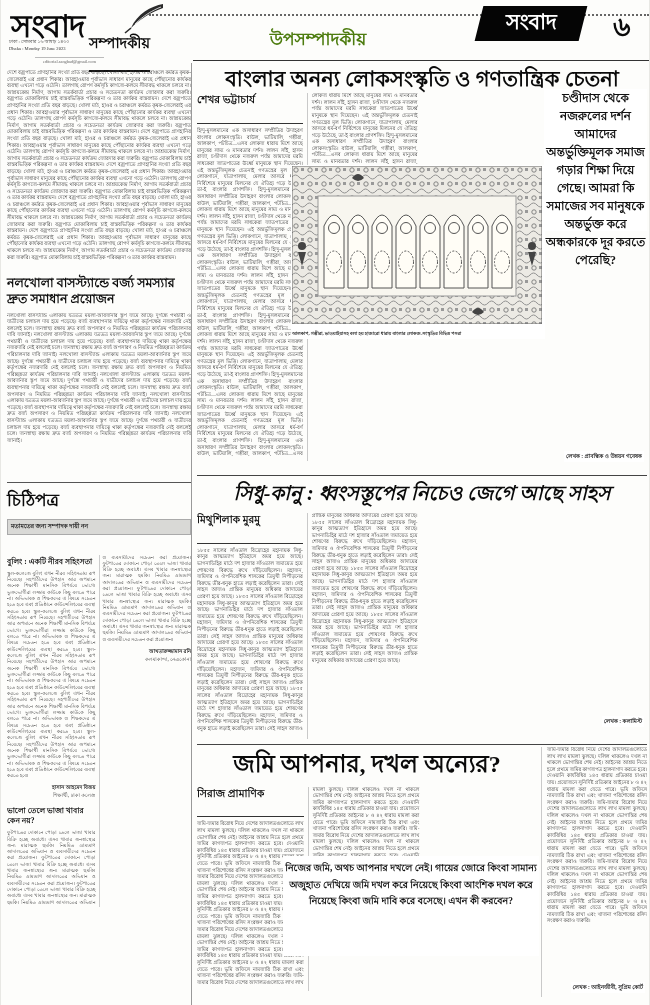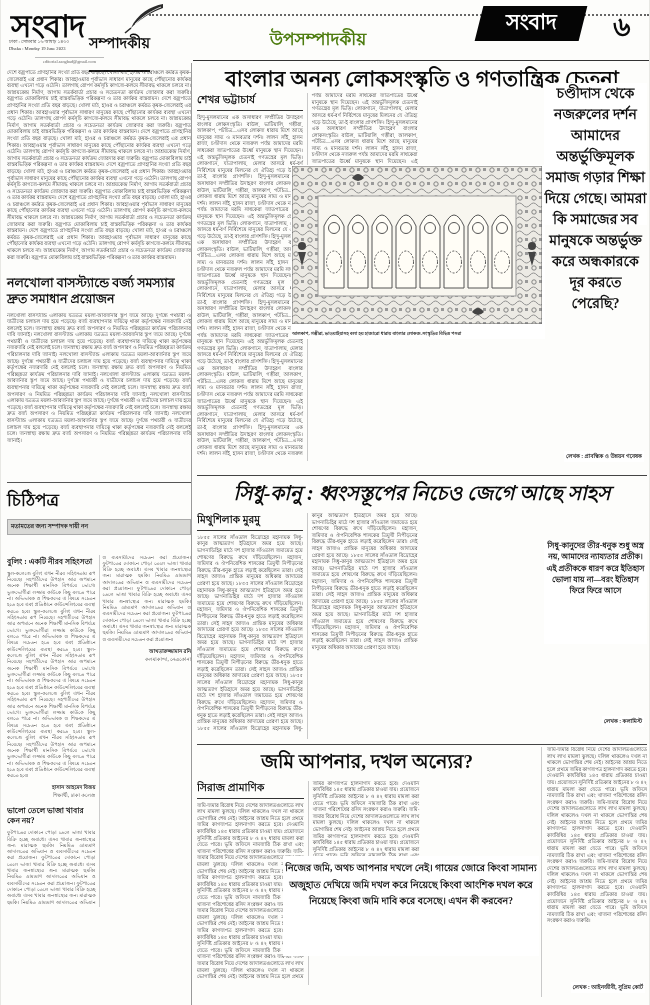--- a/index.html
+++ b/index.html
@@ -42,36 +42,36 @@
   
   .main{position:absolute;left:196px;top:0;width:450px;height:942px;}
   article{position:relative;overflow:hidden;}
   .a1{height:412px;}
   .a2{height:268px;}
   .a3{height:252px;}
   .art-rule{border:none;border-top:1.5px solid #444;margin:0;}
   .headline{text-align:center;font-weight:bold;color:#0a0a0a;line-height:1.15;}
   .a1 .headline{font-size:21px;margin:4px 0 2px;}
   .a2 .headline{font-size:20px;margin:6px 0 8px;font-style:italic;}
-  .a3 .headline{font-size:19px;margin:6px 0 8px;width:340px;}
+  .a3 .headline{font-size:24px;margin:6px 0 8px;width:340px;}
   .author{font-size:10.5px;font-weight:bold;border-bottom:1.2px solid #333;
-          padding-bottom:3px;margin-bottom:4px;color:#111;break-inside:avoid;}
+          padding-bottom:16px;margin-bottom:4px;color:#111;break-inside:avoid;}
   .body4{column-count:4;column-gap:9px;column-rule:1px solid #c9c9c9;column-fill:auto;
          font-size:5px;line-height:1.32;text-align:justify;color:#3a3a3a;overflow:hidden;}
   .a1 .body4{height:368px;}
   .a2 .body4{height:226px;}
   .body3{column-count:3;column-gap:9px;column-rule:1px solid #c9c9c9;column-fill:auto;
          font-size:5px;line-height:1.32;text-align:justify;color:#3a3a3a;height:204px;overflow:hidden;width:338px;}
   .a3-right{position:absolute;right:0;top:2px;bottom:0;width:100px;border-left:1px solid #c9c9c9;
             padding-left:5px;font-size:5px;line-height:1.32;text-align:justify;color:#3a3a3a;overflow:hidden;}
   
   .img-box{position:absolute;left:94px;top:102px;width:252px;background:#fff;padding:1px;}
   .img-caption{font-size:4.6px;font-weight:bold;color:#222;margin-top:1.5px;}
   .pq{position:absolute;background:#fff;font-weight:bold;text-align:center;color:#111;}
-  .pq1{left:347px;top:20px;width:103px;height:142px;font-size:14px;line-height:1.5;}
+  .pq1{left:347px;top:26px;width:103px;height:142px;font-size:12px;line-height:1.5;}
   .pq2{left:347px;top:64px;width:103px;height:104px;font-size:7.8px;line-height:1.45;}
   .pq3{left:86px;top:111px;width:256px;height:96px;font-size:9.5px;line-height:1.75;padding-top:4px;}
   .credit{position:absolute;background:#fff;font-size:5.6px;font-weight:bold;color:#222;padding:1px 2px;}
   .cr1{right:3px;top:388px;}
   .cr2{right:3px;top:240px;}
   .cr3{right:2px;bottom:4px;}
 </style>
 </head>
 <body>
 
@@ -211,21 +211,20 @@
       </article>
 
       <hr class="art-rule">
 
       <article class="a2">
         <h1 class="headline">সিধু-কানু : ধ্বংসস্তূপের নিচেও জেগে আছে সাহস</h1>
         <div class="body4">
           <div class="author">মিথুশিলাক মুরমু</div>
           <span>১৮৫৫ সালের সাঁওতাল বিদ্রোহের মহানায়ক সিধু-কানুর আত্মত্যাগ ইতিহাসে অমর হয়ে আছে। ভাগনাডিহির মাঠে দশ হাজার সাঁওতাল জমায়েত হয়ে শোষণের বিরুদ্ধে রুখে দাঁড়িয়েছিলেন। মহাজন, জমিদার ও ঔপনিবেশিক শাসকের ত্রিমুখী নিপীড়নের বিরুদ্ধে তীর-ধনুক হাতে লড়াই করেছিলেন তারা। সেই সাহস আজও প্রান্তিক মানুষের অধিকার আদায়ের প্রেরণা হয়ে আছে। ১৮৫৫ সালের সাঁওতাল বিদ্রোহের মহানায়ক সিধু-কানুর আত্মত্যাগ ইতিহাসে অমর হয়ে আছে। ভাগনাডিহির মাঠে দশ হাজার সাঁওতাল জমায়েত হয়ে শোষণের বিরুদ্ধে রুখে দাঁড়িয়েছিলেন। মহাজন, জমিদার ও ঔপনিবেশিক শাসকের ত্রিমুখী নিপীড়নের বিরুদ্ধে তীর-ধনুক হাতে লড়াই করেছিলেন তারা। সেই সাহস আজও প্রান্তিক মানুষের অধিকার আদায়ের প্রেরণা হয়ে আছে। ১৮৫৫ সালের সাঁওতাল বিদ্রোহের মহানায়ক সিধু-কানুর আত্মত্যাগ ইতিহাসে অমর হয়ে আছে। ভাগনাডিহির মাঠে দশ হাজার সাঁওতাল জমায়েত হয়ে শোষণের বিরুদ্ধে রুখে দাঁড়িয়েছিলেন। মহাজন, জমিদার ও ঔপনিবেশিক শাসকের ত্রিমুখী নিপীড়নের বিরুদ্ধে তীর-ধনুক হাতে লড়াই করেছিলেন তারা। সেই সাহস আজও প্রান্তিক মানুষের অধিকার আদায়ের প্রেরণা হয়ে আছে। ১৮৫৫ সালের সাঁওতাল বিদ্রোহের মহানায়ক সিধু-কানুর আত্মত্যাগ ইতিহাসে অমর হয়ে আছে। ভাগনাডিহির মাঠে দশ হাজার সাঁওতাল জমায়েত হয়ে শোষণের বিরুদ্ধে রুখে দাঁড়িয়েছিলেন। মহাজন, জমিদার ও ঔপনিবেশিক শাসকের ত্রিমুখী নিপীড়নের বিরুদ্ধে তীর-ধনুক হাতে লড়াই করেছিলেন তারা। সেই সাহস আজও প্রান্তিক মানুষের অধিকার আদায়ের প্রেরণা হয়ে আছে। ১৮৫৫ সালের সাঁওতাল বিদ্রোহের মহানায়ক সিধু-কানুর আত্মত্যাগ ইতিহাসে অমর হয়ে আছে। ভাগনাডিহির মাঠে দশ হাজার সাঁওতাল জমায়েত হয়ে শোষণের বিরুদ্ধে রুখে দাঁড়িয়েছিলেন। মহাজন, জমিদার ও ঔপনিবেশিক শাসকের ত্রিমুখী নিপীড়নের বিরুদ্ধে তীর-ধনুক হাতে লড়াই করেছিলেন তারা। সেই সাহস আজও প্রান্তিক মানুষের অধিকার আদায়ের প্রেরণা হয়ে আছে। ১৮৫৫ সালের সাঁওতাল বিদ্রোহের মহানায়ক সিধু-কানুর আত্মত্যাগ ইতিহাসে অমর হয়ে আছে। ভাগনাডিহির মাঠে দশ হাজার সাঁওতাল জমায়েত হয়ে শোষণের বিরুদ্ধে রুখে দাঁড়িয়েছিলেন। মহাজন, জমিদার ও ঔপনিবেশিক শাসকের ত্রিমুখী নিপীড়নের বিরুদ্ধে তীর-ধনুক হাতে লড়াই করেছিলেন তারা। সেই সাহস আজও প্রান্তিক মানুষের অধিকার আদায়ের প্রেরণা হয়ে আছে। ১৮৫৫ সালের সাঁওতাল বিদ্রোহের মহানায়ক সিধু-কানুর আত্মত্যাগ ইতিহাসে অমর হয়ে আছে। ভাগনাডিহির মাঠে দশ হাজার সাঁওতাল জমায়েত হয়ে শোষণের বিরুদ্ধে রুখে দাঁড়িয়েছিলেন। মহাজন, জমিদার ও ঔপনিবেশিক শাসকের ত্রিমুখী নিপীড়নের বিরুদ্ধে তীর-ধনুক হাতে লড়াই করেছিলেন তারা। সেই সাহস আজও প্রান্তিক মানুষের অধিকার আদায়ের প্রেরণা হয়ে আছে।</span>
         </div>
-        <div class="pq pq2">সিধু-কানুদের তীর-ধনুক শুধু অস্ত্র নয়, আমাদের ন্যায্যতার প্রতীক। এই প্রতীককে ধারণ করে ইতিহাস ভোলা যায় না—বরং ইতিহাস ফিরে ফিরে আসে</div>
         <div class="credit cr2">লেখক : কলামিস্ট</div>
       </article>
 
       <hr class="art-rule">
 
       <article class="a3">
         <h1 class="headline">জমি আপনার, দখল অন্যের?</h1>
         <div class="body3">
           <div class="author">সিরাজ প্রামাণিক</div>
           <span>জমি-জমার বিরোধ নিয়ে দেশের আদালতগুলোতে লাখ লাখ মামলা ঝুলছে। দলিল থাকলেও দখল না থাকলে ভোগান্তির শেষ নেই। আইনের আশ্রয় নিতে হলে প্রথমে জমির কাগজপত্র হালনাগাদ করতে হবে। দেওয়ানি কার্যবিধির ১৪৫ ধারায় প্রতিকার চাওয়া যায়। প্রয়োজনে সুনির্দিষ্ট প্রতিকার আইনের ৮ ও ৪২ ধারায় মামলা করা যেতে পারে। ভূমি অফিসে নামজারি ঠিক রাখা এবং খাজনা পরিশোধের রসিদ সংরক্ষণ করাও জরুরি। জমি-জমার বিরোধ নিয়ে দেশের আদালতগুলোতে লাখ লাখ মামলা ঝুলছে। দলিল থাকলেও দখল না থাকলে ভোগান্তির শেষ নেই। আইনের আশ্রয় নিতে হলে প্রথমে জমির কাগজপত্র হালনাগাদ করতে হবে। দেওয়ানি কার্যবিধির ১৪৫ ধারায় প্রতিকার চাওয়া যায়। প্রয়োজনে সুনির্দিষ্ট প্রতিকার আইনের ৮ ও ৪২ ধারায় মামলা করা যেতে পারে। ভূমি অফিসে নামজারি ঠিক রাখা এবং খাজনা পরিশোধের রসিদ সংরক্ষণ করাও জরুরি। জমি-জমার বিরোধ নিয়ে দেশের আদালতগুলোতে লাখ লাখ মামলা ঝুলছে। দলিল থাকলেও দখল না থাকলে ভোগান্তির শেষ নেই। আইনের আশ্রয় নিতে হলে প্রথমে জমির কাগজপত্র হালনাগাদ করতে হবে। দেওয়ানি কার্যবিধির ১৪৫ ধারায় প্রতিকার চাওয়া যায়। প্রয়োজনে সুনির্দিষ্ট প্রতিকার আইনের ৮ ও ৪২ ধারায় মামলা করা যেতে পারে। ভূমি অফিসে নামজারি ঠিক রাখা এবং খাজনা পরিশোধের রসিদ সংরক্ষণ করাও জরুরি। জমি-জমার বিরোধ নিয়ে দেশের আদালতগুলোতে লাখ লাখ মামলা ঝুলছে। দলিল থাকলেও দখল না থাকলে ভোগান্তির শেষ নেই। আইনের আশ্রয় নিতে হলে প্রথমে জমির কাগজপত্র হালনাগাদ করতে হবে। দেওয়ানি কার্যবিধির ১৪৫ ধারায় প্রতিকার চাওয়া যায়। প্রয়োজনে সুনির্দিষ্ট প্রতিকার আইনের ৮ ও ৪২ ধারায় মামলা করা যেতে পারে। ভূমি অফিসে নামজারি ঠিক রাখা এবং খাজনা পরিশোধের রসিদ সংরক্ষণ করাও জরুরি। জমি-জমার বিরোধ নিয়ে দেশের আদালতগুলোতে লাখ লাখ মামলা ঝুলছে। দলিল থাকলেও দখল না থাকলে ভোগান্তির শেষ নেই। আইনের আশ্রয় নিতে হলে প্রথমে জমির কাগজপত্র হালনাগাদ করতে হবে। দেওয়ানি কার্যবিধির ১৪৫ ধারায় প্রতিকার চাওয়া যায়। প্রয়োজনে সুনির্দিষ্ট প্রতিকার আইনের ৮ ও ৪২ ধারায় মামলা করা যেতে পারে। ভূমি অফিসে নামজারি ঠিক রাখা এবং খাজনা পরিশোধের রসিদ সংরক্ষণ করাও জরুরি।</span>

